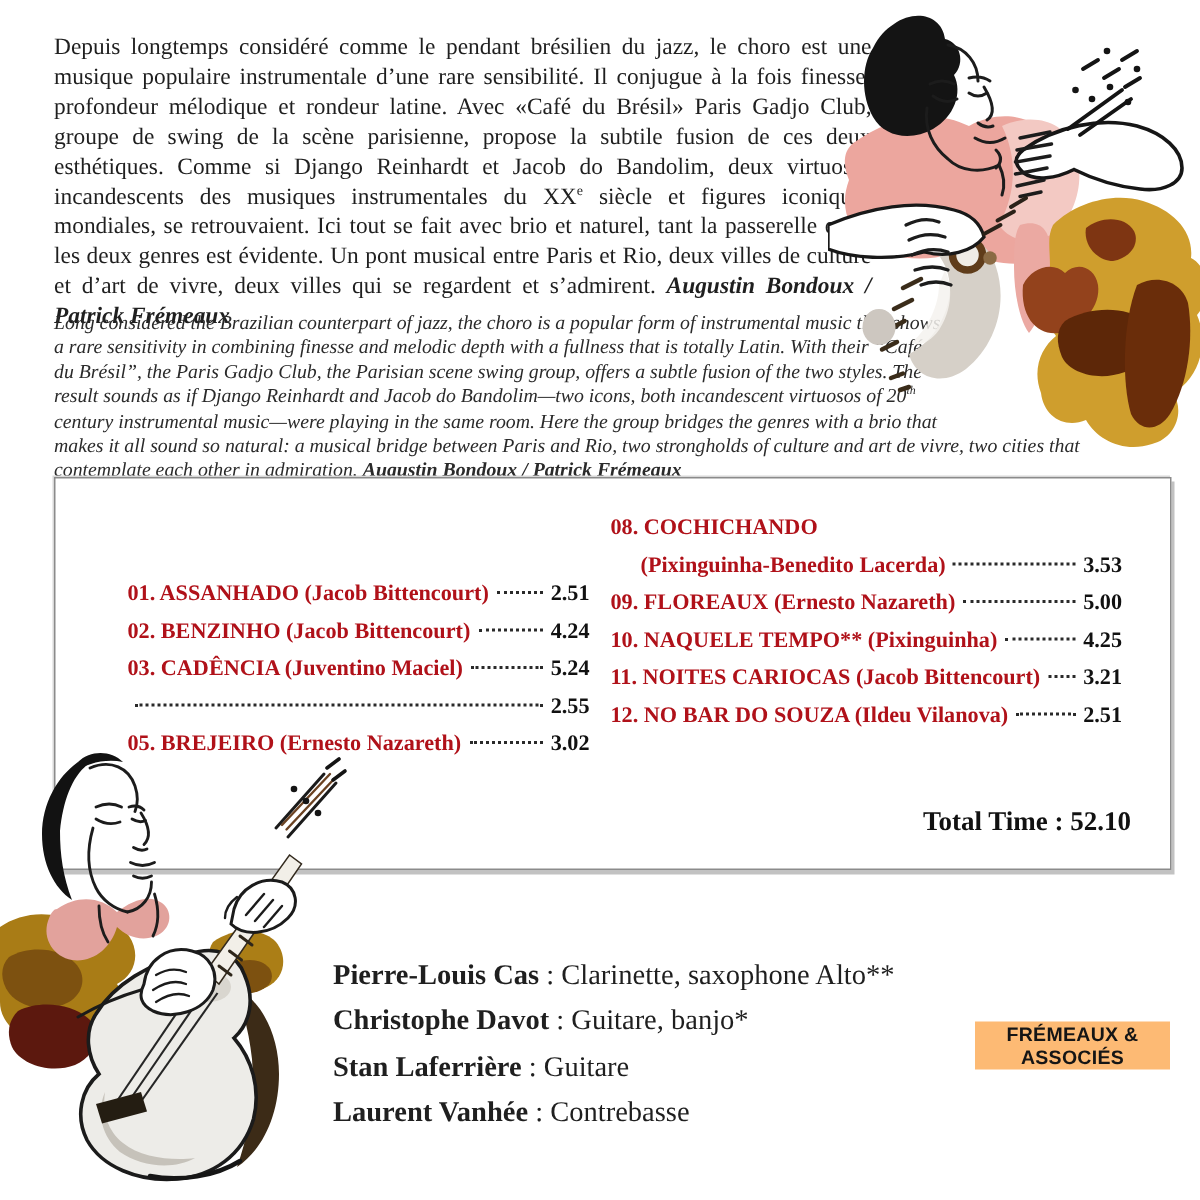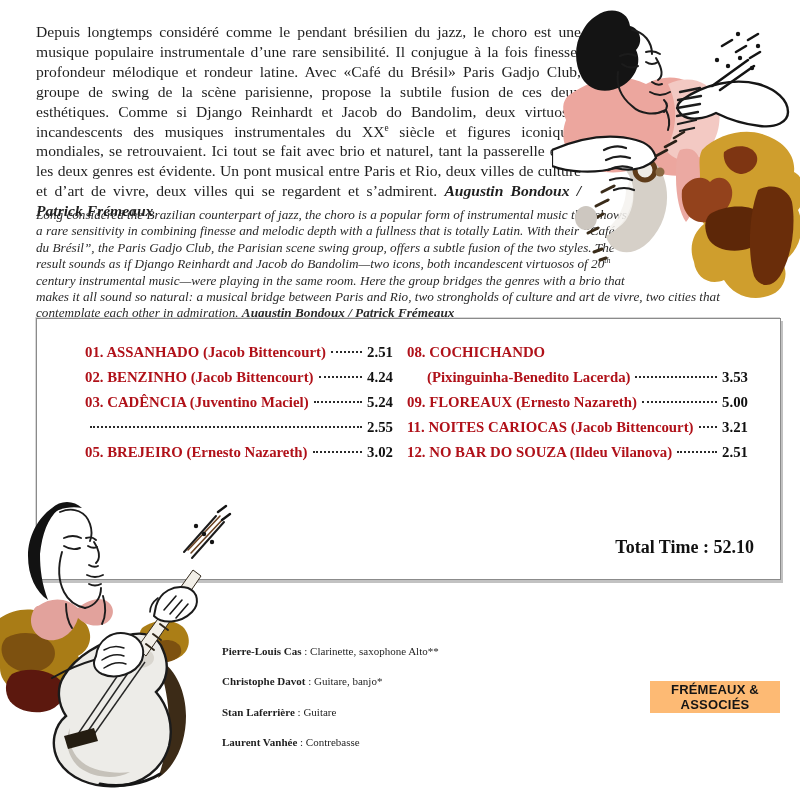--- a/index.html
+++ b/index.html
@@ -11,30 +11,30 @@
   .fr .attr{font-style:italic;font-weight:700;}
   .en{position:absolute;left:36px;top:207px;width:712px;margin:0;
       font-style:italic;font-size:13.2px;line-height:16.4px;color:#2a2a2a;}
   .en .attr{font-weight:700;}
   .en-float{float:right;width:118px;height:66px;}
   sup{font-size:.6em;line-height:0;vertical-align:super;}
   
   .track-box{position:absolute;left:36px;top:318px;width:745px;height:262px;box-sizing:border-box;
              border:1px solid #8b8b8b;box-shadow:2px 3px 0 #c2c2c2, -1px -1px 0 #d8d8d8;background:#fff;}
   .tracks{position:absolute;left:48px;right:32px;top:21px;display:flex;}
-  .col1{width:308px;flex:none;}
+  .col1{width:308px;flex:none;margin-top:44px;}
   .col2{flex:1;margin-left:14px;}
   .track-row{display:flex;align-items:baseline;line-height:24.9px;white-space:nowrap;}
   .t-label{color:#b01119;font-weight:700;font-size:14.8px;}
   .indent{padding-left:20px;}
   .leader{flex:1;min-width:8px;margin:0 5px;border-bottom:2px dotted #2a2a2a;transform:translateY(-4px);}
   .t-time{font-weight:700;font-size:14.8px;color:#111;}
   .total{position:absolute;right:26px;bottom:21px;font-weight:700;font-size:18px;color:#111;}
   
-  .credits{position:absolute;left:222px;top:636px;font-size:11px;line-height:30.4px;}
+  .credits{position:absolute;left:222px;top:636px;font-size:19px;line-height:30.4px;}
   .credit-name{font-weight:700;}
   
   .logo{position:absolute;left:650px;top:666px;width:130px;height:62px;}
   .globe{position:absolute;left:50%;top:50%;transform:translate(-50%,-50%);}
   .logo-text{position:absolute;left:0;top:50%;transform:translateY(-50%);width:100%;text-align:center;
              background:#fdba74;font-family:"Liberation Sans",sans-serif;font-weight:700;
              font-size:13px;letter-spacing:.2px;color:#151515;padding:1px 0;}
   
   .illus{position:absolute;pointer-events:none;}
   .illus-tr{right:0;top:0;}
@@ -83,20 +83,25 @@
           </div>
           <div class="track-row indent">
             <span class="t-label">(Pixinguinha-Benedito Lacerda)</span>
             <span class="leader"></span>
             <span class="t-time">3.53</span>
           </div>
           <div class="track-row">
             <span class="t-label">09. FLOREAUX (Ernesto Nazareth)</span>
             <span class="leader"></span>
             <span class="t-time">5.00</span>
+          </div>
+          <div class="track-row">
+            <span class="t-label">10. NAQUELE TEMPO** (Pixinguinha)</span>
+            <span class="leader"></span>
+            <span class="t-time">4.25</span>
           </div>
           <div class="track-row">
             <span class="t-label">11. NOITES CARIOCAS (Jacob Bittencourt)</span>
             <span class="leader"></span>
             <span class="t-time">3.21</span>
           </div>
           <div class="track-row">
             <span class="t-label">12. NO BAR DO SOUZA (Ildeu Vilanova)</span>
             <span class="leader"></span>
             <span class="t-time">2.51</span>

